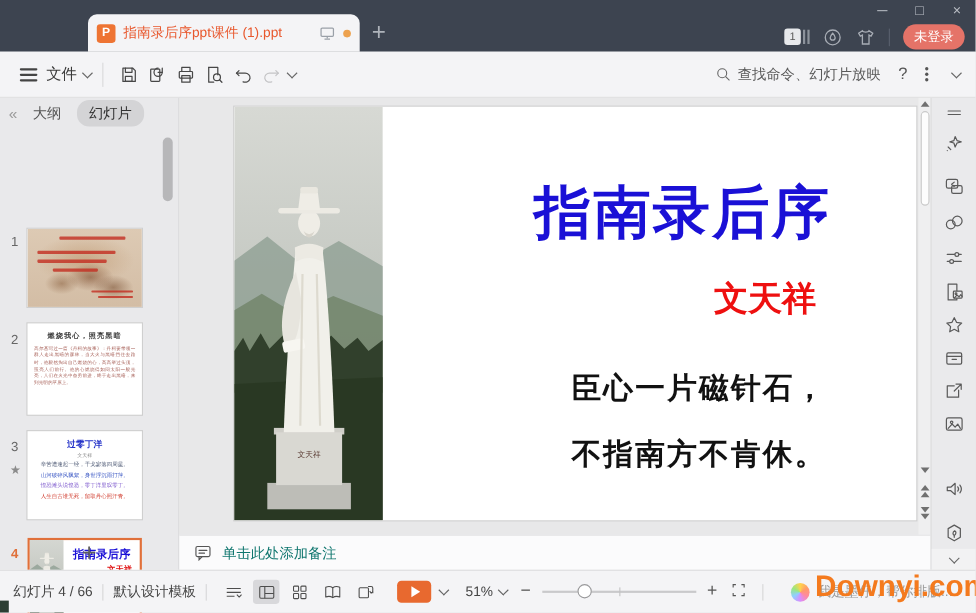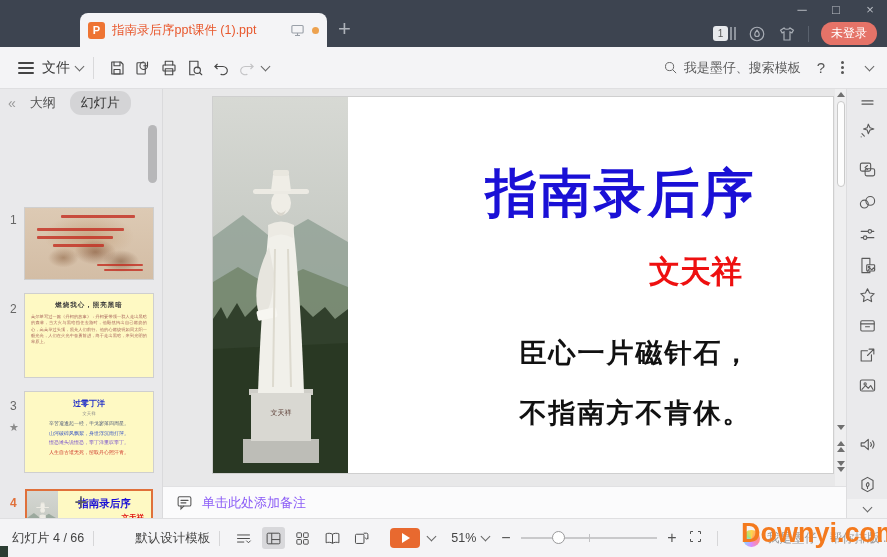--- a/index.html
+++ b/index.html
@@ -54,21 +54,21 @@
 
   
   .content { position:absolute; left:0; top:89px; width:887px; height:429px; display:flex; }
 
   
   .lpanel { position:relative; width:163px; height:429px; background:#e9e9eb; border-right:1px solid #dadadc; }
   .lp-head { display:flex; align-items:center; height:28px; padding-left:8px; gap:14px; font-size:13px; color:#555; }
   .lp-collapse { color:#9a9a9a; font-size:14px; cursor:pointer; }
   .lp-tab { cursor:pointer; }
   .lp-tab.pill { background:#d4d4d6; border-radius:11px; padding:3px 11px; color:#333; }
-  .thumb { position:absolute; left:25px; width:128px; background:#fef9c3; box-shadow:0 0 0 1px #cfcfcf; overflow:hidden; }
+  .thumb { position:absolute; left:25px; width:104px; background:#ffffff; box-shadow:0 0 0 1px #cfcfcf; overflow:hidden; }
   .thumb.sel { box-shadow:none; border:2px solid #e0703a; }
   .tnum { position:absolute; left:10px; font-size:12px; color:#666; }
   .tnum.sel { color:#e0703a; font-weight:bold; }
   .tstar { position:absolute; left:9px; font-size:11px; color:#8b8b8b; }
   
   .paint { width:100%; height:100%; position:relative;
     background:
       radial-gradient(30px 18px at 55% 62%, rgba(120,70,40,.55), transparent 70%),
       radial-gradient(22px 14px at 30% 70%, rgba(130,85,50,.5), transparent 70%),
       radial-gradient(26px 16px at 75% 75%, rgba(110,65,35,.5), transparent 70%),
@@ -115,35 +115,35 @@
   .tri { width:0; height:0; border-left:4px solid transparent; border-right:4px solid transparent; margin:0 auto; }
   .tri.up { border-bottom:5px solid #707070; }
   .tri.dn { border-top:5px solid #707070; }
   .escroll .a1 { position:absolute; top:3px; left:1.5px; width:8px; }
   .dblarr { position:absolute; left:1.5px; width:8px; }
 
   
   .notesbar { height:32px; background:#fbfbfc; border-top:1px solid #e1e1e3; display:flex; align-items:center;
               gap:9px; padding-left:13px; }
   .notesbar svg { width:17px; height:17px; fill:none; stroke:#555; stroke-width:1.5; stroke-linecap:round; }
-  .notesbar .tx { font-size:13px; color:#8b5cf6;text-align:center; }
+  .notesbar .tx { font-size:13px; color:#0f766e;text-align:center; }
 
   
   .rtools { position:relative; width:41px; height:429px; background:#eaeaec; border-left:1px solid #dddddf; }
   .rt-ic { position:absolute; left:50%; transform:translateX(-50%); width:22px; height:22px; display:flex;
            align-items:center; justify-content:center; cursor:pointer; }
   .rt-ic svg { width:19px; height:19px; fill:none; stroke:#5a5a5a; stroke-width:1.4; stroke-linecap:round; stroke-linejoin:round; }
   .rt-bottom { position:absolute; left:0; bottom:0; width:100%; height:19px; background:#f2f2f3;
                display:flex; align-items:center; justify-content:center; cursor:pointer; }
 
   
   .statusbar { position:absolute; left:0; top:518px; width:887px; height:39px; background:#f4f4f6;
                border-top:1px solid #dfdfe1; display:flex; align-items:center; font-size:12.5px; color:#444; }
   .sb-sep { width:1px; height:15px; background:#d6d6d8; margin:0 9px; }
-  .sb-item { white-space:nowrap; cursor:pointer;margin-left:32px; }
+  .sb-item { white-space:nowrap; cursor:pointer; }
   .viewic { width:24px; height:22px; display:flex; align-items:center; justify-content:center; margin:0 3px; cursor:pointer; }
   .viewic svg { width:17px; height:17px; fill:none; stroke:#4d4d4d; stroke-width:1.4; stroke-linejoin:round; }
   .viewic.active { background:#d8d8db; border-radius:3px; }
   .playbtn { width:31px; height:20px; background:#e8692f; border-radius:4px; display:flex; align-items:center;
              justify-content:center; margin-left:14px; cursor:pointer; }
   .playbtn i { width:0; height:0; border-top:5px solid transparent; border-bottom:5px solid transparent;
                border-left:8px solid #fff; display:block; margin-left:2px; }
   .ztrack { position:relative; width:140px; height:2px; background:#c9c9cb; margin:0 10px; }
   .ztrack .tick { position:absolute; left:50%; top:-3px; width:1px; height:8px; background:#c2c2c4; }
   .ztrack .knob { position:absolute; left:23%; top:-6px; width:13px; height:13px; border-radius:50%;
@@ -277,21 +277,21 @@
     </span>
   <span class="chev" style="margin-left:2px"></span>
 
 
   <span class="rb-right">
     <span class="search-box">
       <svg viewBox="0 0 24 24">
           <circle cx="10.5" cy="10.5" r="6.5"></circle>
           <path d="M15.5 15.5 21 21"></path>
         </svg>
-      <span>我是墨仔、搜索模板</span>
+      <span>查找命令、幻灯片放映</span>
     </span>
     <span class="help-q">?</span>
     <span class="vdots">
         <i></i>
         <i></i>
         <i></i>
       </span>
     <span class="chev"></span>
   </span>
 </div>

